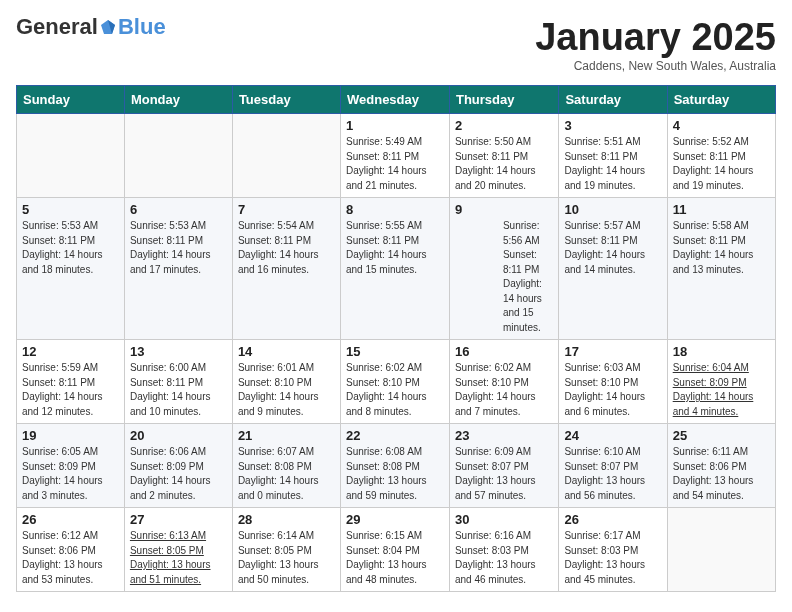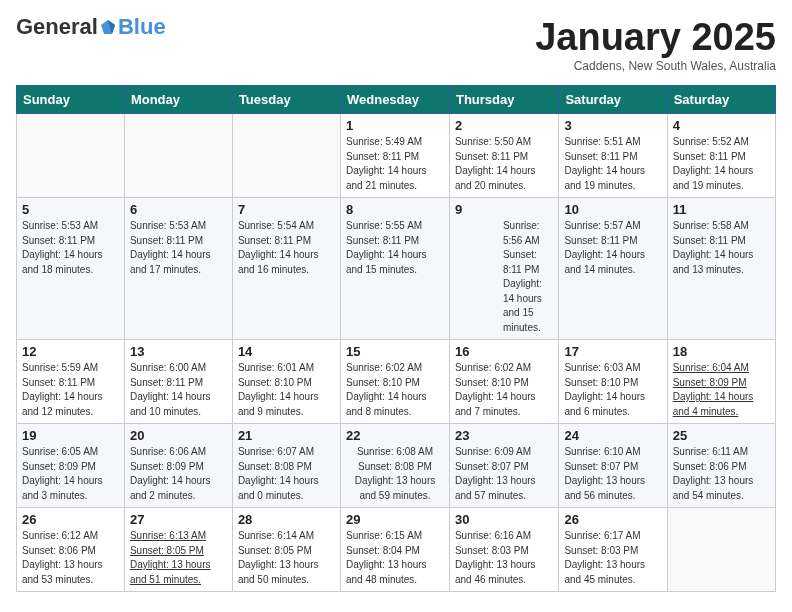--- a/index.html
+++ b/index.html
@@ -273,21 +273,21 @@
         </td>
         <td>
           <div class="day-number">21</div>
           <div class="day-info" style="white-space: pre-line;">Sunrise: 6:07 AM
 Sunset: 8:08 PM
 Daylight: 14 hours
 and 0 minutes.</div>
         </td>
         <td>
           <div class="day-number">22</div>
-          <div class="day-info" style="white-space: pre-line; text-align: center;">Sunrise: 6:08 AM
+          <div class="day-info" style="white-space: pre-line;">Sunrise: 6:08 AM
 Sunset: 8:08 PM
 Daylight: 13 hours
 and 59 minutes.</div>
         </td>
         <td>
           <div class="day-number">23</div>
           <div class="day-info" style="white-space: pre-line;">Sunrise: 6:09 AM
 Sunset: 8:07 PM
 Daylight: 13 hours
 and 57 minutes.</div>

